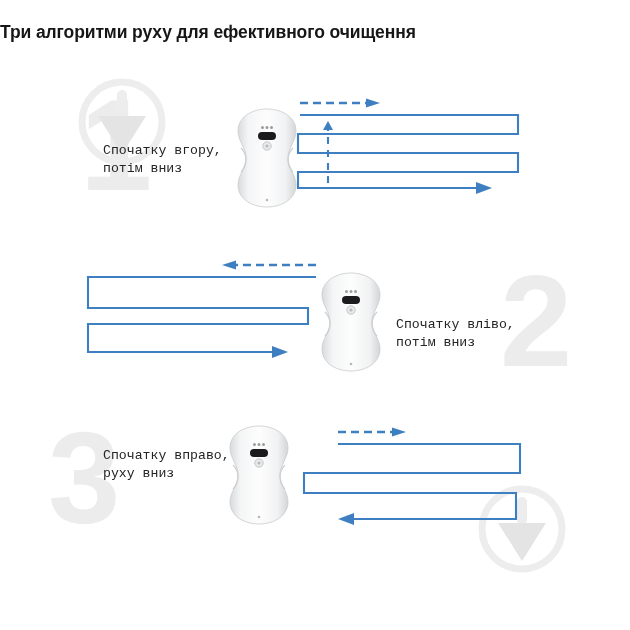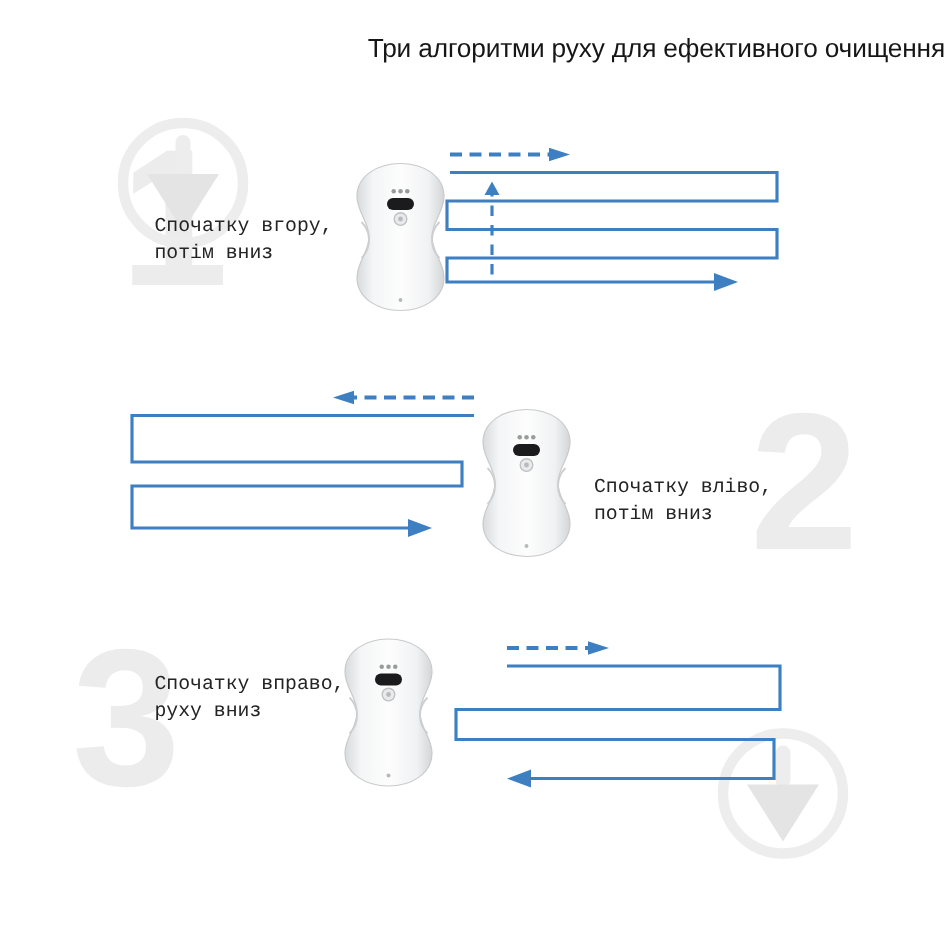--- a/index.html
+++ b/index.html
@@ -22,23 +22,23 @@
     width: 630px;
     height: 630px;
   }
 
   
   .page-title {
     position: absolute;
     left: 0;
     top: 22px;
     width: 630px;
-    text-align: right;
+    text-align: left;
     font-size: 17.5px;
-    font-weight: normal;
+    font-weight: bold;
     letter-spacing: -0.1px;
     color: #161616;
     white-space: nowrap;
   }
 
   
   .section {
     position: absolute;
     left: 0;
     width: 630px;

